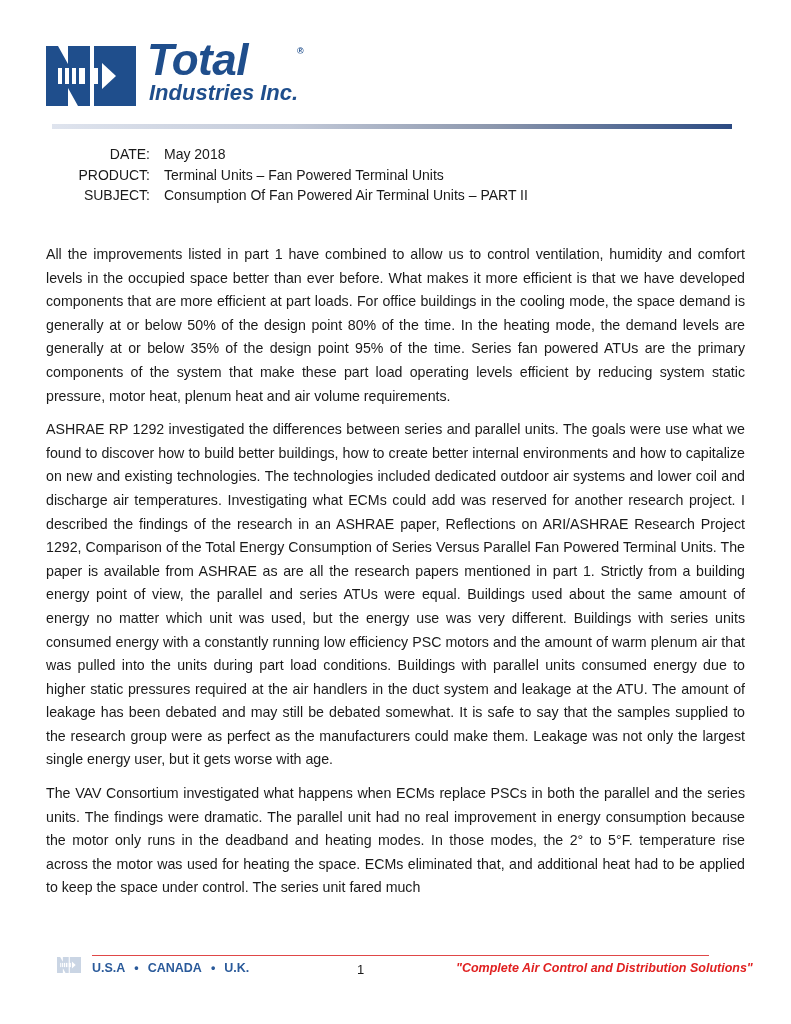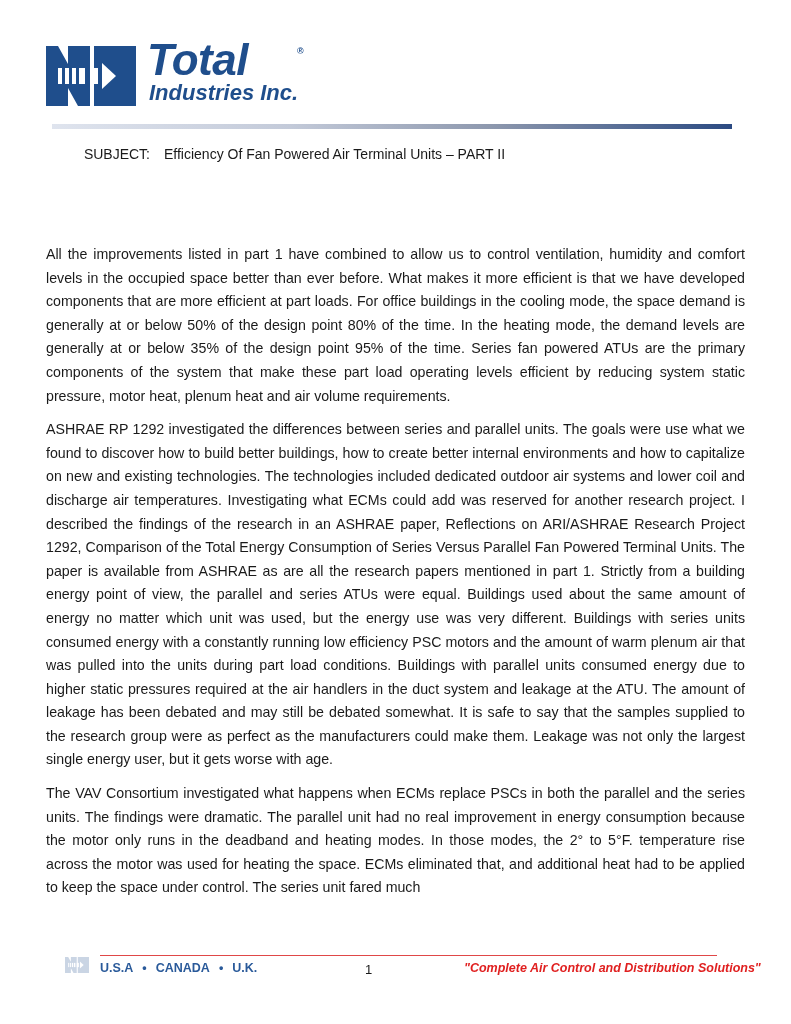--- a/index.html
+++ b/index.html
@@ -109,21 +109,21 @@
       font-size: 14.2px;
       line-height: 23.6px;
       color: #1a1a1a;
       text-align: justify;
     }
     .body-text p {
       margin: 3px 0 10px 0;
     }
     .footer {
       position: absolute;
-      left: 16px;
+      left: 8px;
       top: 948px;
       width: 688px;
       height: 40px;
     }
     .footer-rule {
       position: absolute;
       left: 84px;
       top: 7px;
       width: 617px;
       height: 1px;
@@ -192,22 +192,30 @@
   <div class="logo-text">
     <span class="logo-name">Total</span>
     <span class="logo-reg">®</span>
     <span class="logo-sub">Industries Inc.</span>
   </div>
   <div class="header-rule"></div>
 </div>
 
 <div class="meta">
   <div class="meta-row">
+    <span class="meta-label">DATE:</span>
+    <span class="meta-value">May 2018</span>
+  </div>
+  <div class="meta-row">
+    <span class="meta-label">PRODUCT:</span>
+    <span class="meta-value">Terminal Units – Fan Powered Terminal Units</span>
+  </div>
+  <div class="meta-row">
     <span class="meta-label">SUBJECT:</span>
-    <span class="meta-value">Efficiency Of Fan Powered Air Terminal Units – PART II</span>
+    <span class="meta-value">Consumption Of Fan Powered Air Terminal Units – PART II</span>
   </div>
 </div>
 
 <div class="body-text">
   <p>All the improvements listed in part 1 have combined to allow us to control ventilation, humidity and comfort levels in the occupied space better than ever before. What makes it more efficient is that we have developed components that are more efficient at part loads. For office buildings in the cooling mode, the space demand is generally at or below 50% of the design point 80% of the time. In the heating mode, the demand levels are generally at or below 35% of the design point 95% of the time. Series fan powered ATUs are the primary components of the system that make these part load operating levels efficient by reducing system static pressure, motor heat, plenum heat and air volume requirements.</p>
   <p>ASHRAE RP 1292 investigated the differences between series and parallel units. The goals were use what we found to discover how to build better buildings, how to create better internal environments and how to capitalize on new and existing technologies. The technologies included dedicated outdoor air systems and lower coil and discharge air temperatures. Investigating what ECMs could add was reserved for another research project. I described the findings of the research in an ASHRAE paper, Reflections on ARI/ASHRAE Research Project 1292, Comparison of the Total Energy Consumption of Series Versus Parallel Fan Powered Terminal Units. The paper is available from ASHRAE as are all the research papers mentioned in part 1. Strictly from a building energy point of view, the parallel and series ATUs were equal. Buildings used about the same amount of energy no matter which unit was used, but the energy use was very different. Buildings with series units consumed energy with a constantly running low efficiency PSC motors and the amount of warm plenum air that was pulled into the units during part load conditions. Buildings with parallel units consumed energy due to higher static pressures required at the air handlers in the duct system and leakage at the ATU. The amount of leakage has been debated and may still be debated somewhat. It is safe to say that the samples supplied to the research group were as perfect as the manufacturers could make them. Leakage was not only the largest single energy user, but it gets worse with age.</p>
   <p>The VAV Consortium investigated what happens when ECMs replace PSCs in both the parallel and the series units. The findings were dramatic. The parallel unit had no real improvement in energy consumption because the motor only runs in the deadband and heating modes. In those modes, the 2° to 5°F. temperature rise across the motor was used for heating the space. ECMs eliminated that, and additional heat had to be applied to keep the space under control. The series unit fared much</p>
 </div>
 
 <div class="footer">

